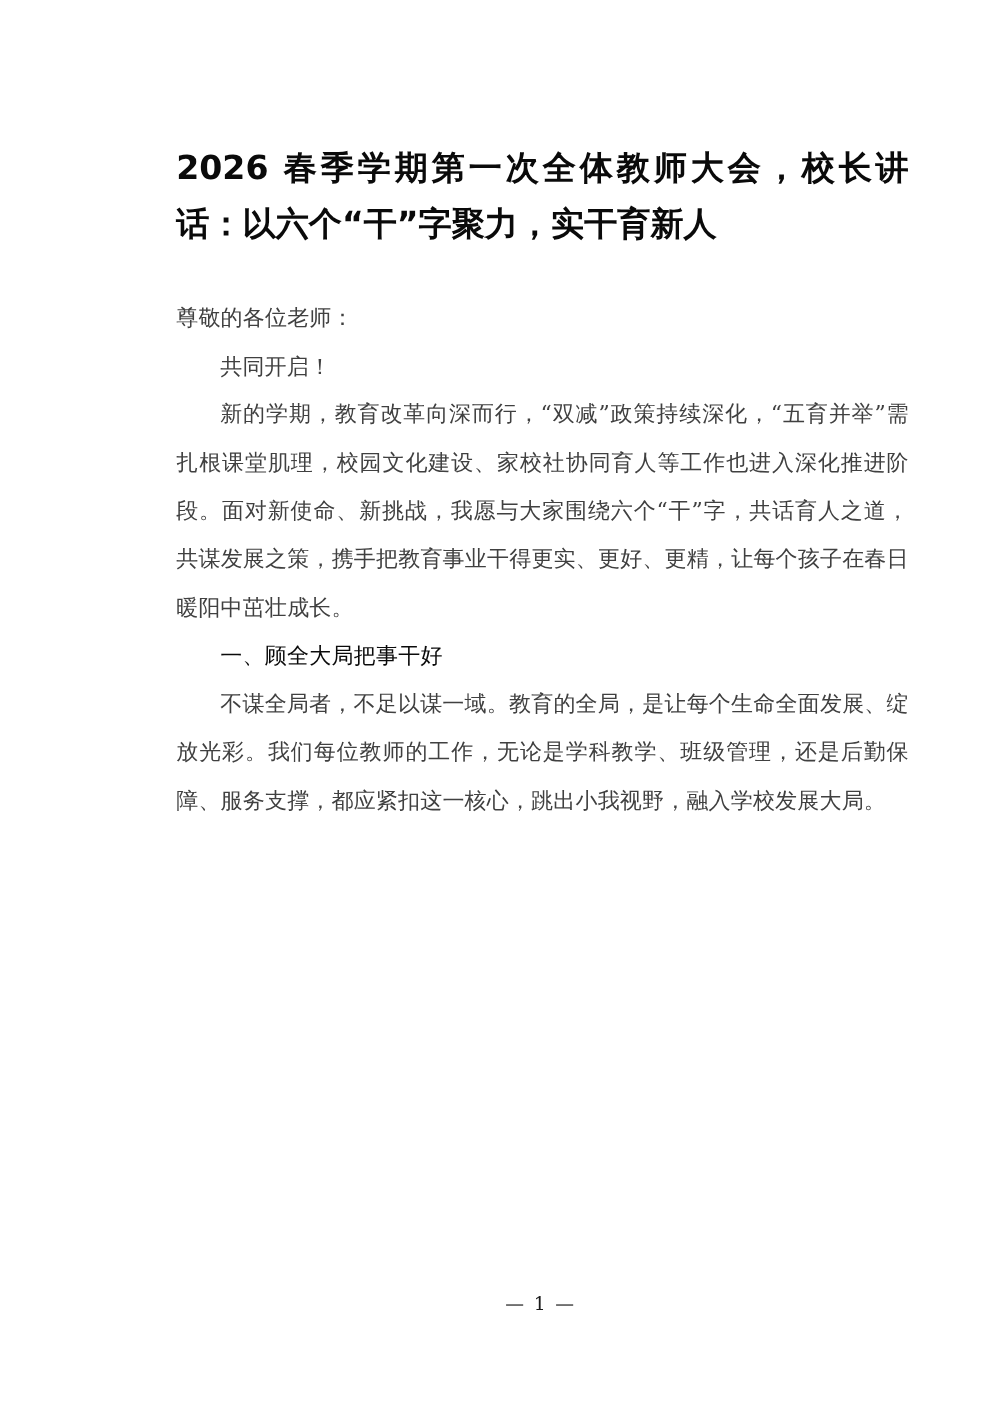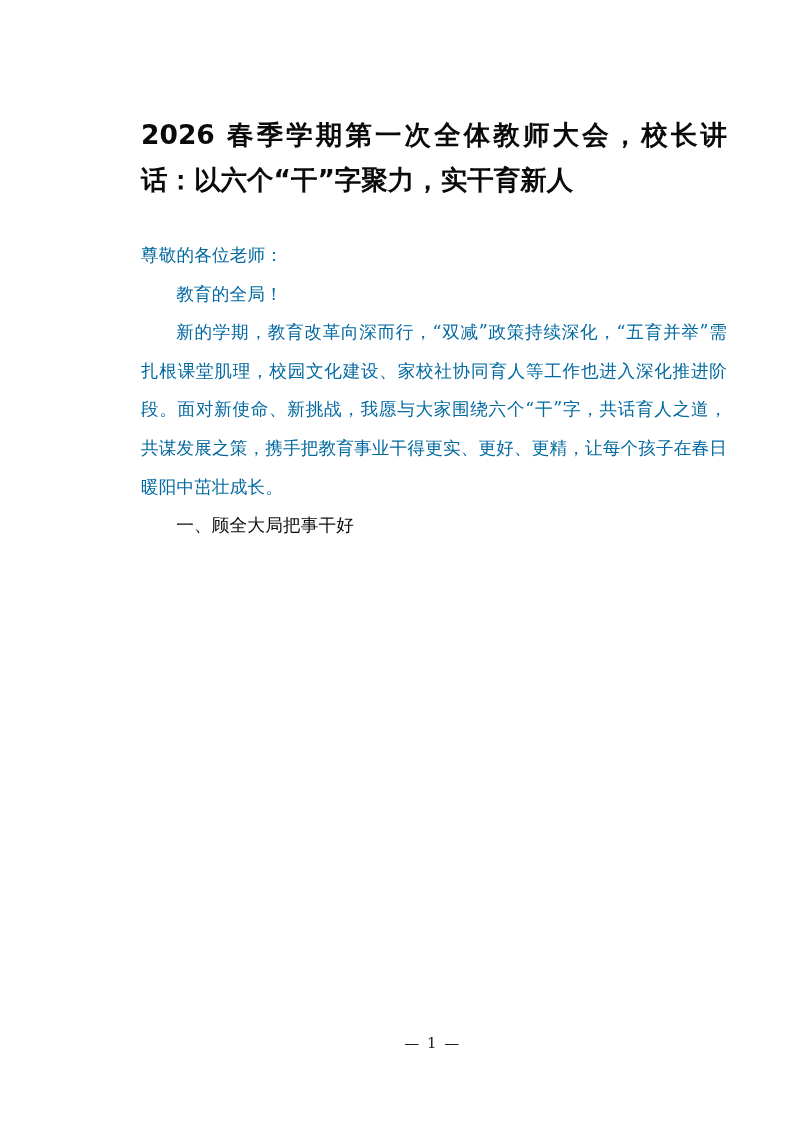--- a/index.html
+++ b/index.html
@@ -56,21 +56,21 @@
 
   p.para {
     margin: 0;
     padding: 0;
     font-family: "DejaVu Serif", "Liberation Serif", serif;
     font-size: 17.6px;
     line-height: 38.6px;
     text-align: justify;
     text-justify: inter-ideograph;
     text-align-last: left;
-    color: #0369a1;
+    color: #404040;
     word-break: break-all;
     letter-spacing: 0.15px;
   }
 
   p.para.indent {
     text-indent: 2em;
   }
 
   
   h2.section-heading {
@@ -105,26 +105,27 @@
 <div class="page">
 
   <div class="content">
 
     <h1 class="doc-title">2026 春季学期第一次全体教师大会，校长讲话：以六个“干”字聚力，实干育新人</h1>
 
     <div class="body-block">
 
       <p class="para">尊敬的各位老师：</p>
 
-      <p class="para indent">教育的全局！</p>
+      <p class="para indent">共同开启！</p>
 
 
       <p class="para indent">新的学期，教育改革向深而行，“双减”政策持续深化，“五育并举”需扎根课堂肌理，校园文化建设、家校社协同育人等工作也进入深化推进阶段。面对新使命、新挑战，我愿与大家围绕六个“干”字，共话育人之道，共谋发展之策，携手把教育事业干得更实、更好、更精，让每个孩子在春日暖阳中茁壮成长。</p>
 
       <h2 class="section-heading">一、顾全大局把事干好</h2>
 
+      <p class="para indent">不谋全局者，不足以谋一域。教育的全局，是让每个生命全面发展、绽放光彩。我们每位教师的工作，无论是学科教学、班级管理，还是后勤保障、服务支撑，都应紧扣这一核心，跳出小我视野，融入学校发展大局。</p>
 
     </div>
   </div>
 
   <div class="page-footer">— 1 —</div>
 
 </div>
 
 </body></html>

